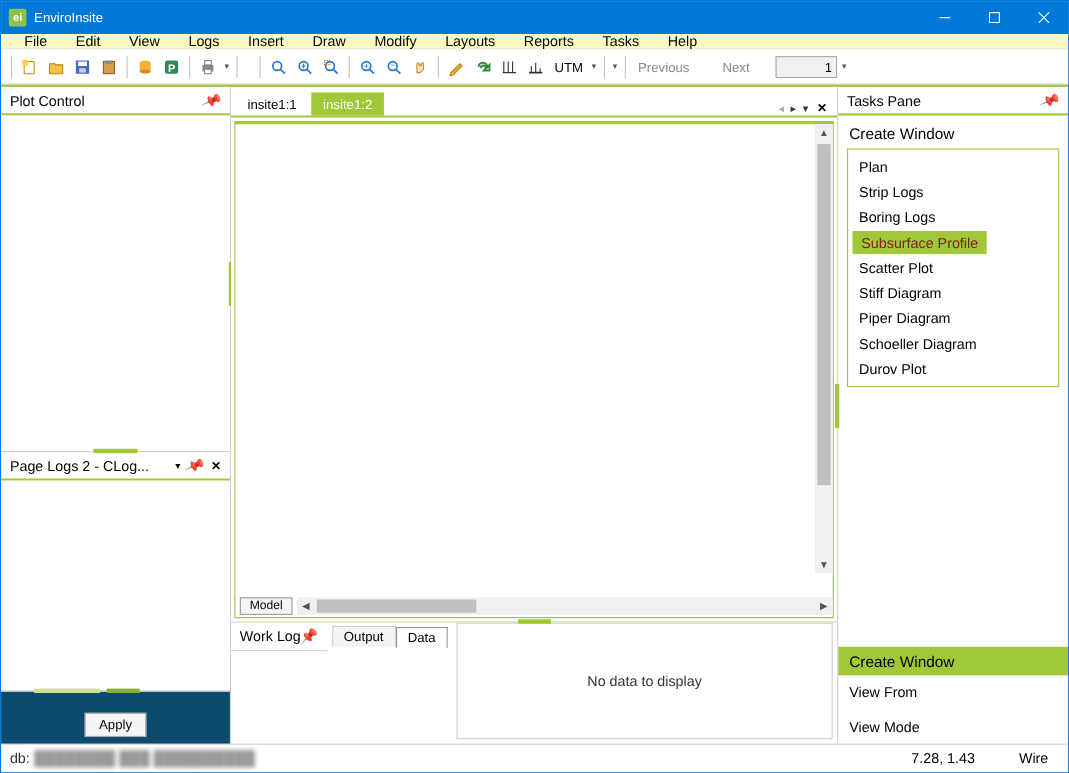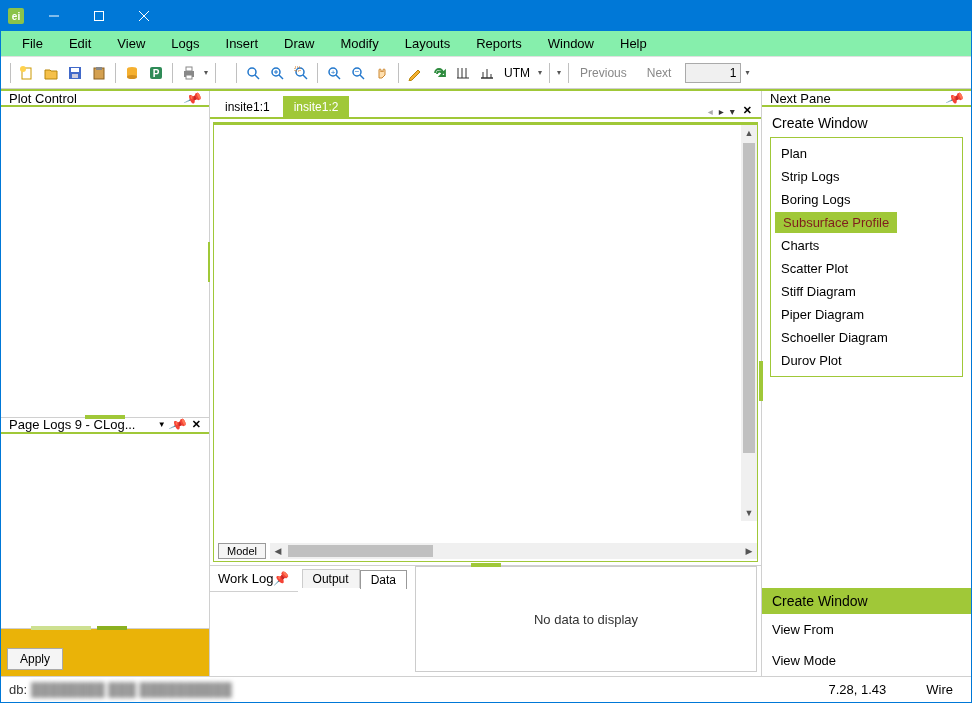--- a/index.html
+++ b/index.html
@@ -2,42 +2,42 @@
 <html><head>
 <meta charset="utf-8">
 <style>
 * { box-sizing: border-box; margin: 0; padding: 0; font-family: "Segoe UI", Tahoma, sans-serif; }
 body { background: #000; width: 972px; height: 703px; overflow: hidden; }
 .window { width: 972px; height: 703px; background: #fff; border: 1px solid #0078d7; display: flex; flex-direction: column; }
 .titlebar { background: #0078d7; height: 30px; display: flex; align-items: center; color: #fff; font-size: 12px; }
 .titlebar .app-icon { width: 16px; height: 16px; background: #8bc34a; border-radius: 2px; margin: 0 7px; display: flex; align-items: center; justify-content: center; font-size: 10px; font-weight: bold; color: #fff; }
 .titlebar .title { flex: 1; }
 .titlebar .win-btn { width: 45px; height: 30px; display: flex; align-items: center; justify-content: center; cursor: pointer; }
-.menubar { height: 26px; background: #86efac; display: flex; align-items: center; padding: 0 8px; font-size: 13px; border-bottom: 1px solid #e0e0e0; }
+.menubar { height: 14px; background: #fef9c3; display: flex; align-items: center; padding: 0 8px; font-size: 13px; border-bottom: 1px solid #e0e0e0; }
 .menubar .menu-item { padding: 3px 13px; cursor: pointer; }
 .toolbar { height: 32px; background: #fff; border-bottom: 1px solid #d0d0d0; display: flex; align-items: center; padding: 0 6px; gap: 2px; }
 .toolbar .sep { width: 1px; height: 20px; background: #c0c0c0; margin: 0 3px; }
 .toolbar .tool-btn { width: 22px; height: 22px; display: flex; align-items: center; justify-content: center; cursor: pointer; border-radius: 2px; }
 .toolbar .tool-label { font-size: 12px; padding: 0 4px; cursor: pointer; }
 .toolbar .dropdown-arrow { font-size: 8px; color: #555; padding: 0 2px; cursor: pointer; }
-.toolbar .nav-group { display: flex; align-items: center; gap: 8px; justify-content: space-between; }
+.toolbar .nav-group { display: flex; align-items: center; gap: 18px; justify-content: space-between; }
 .toolbar .nav-btn { font-size: 12px; padding: 2px 6px; cursor: pointer; color: #888; }
 .toolbar .page-input { width: 56px; height: 20px; font-size: 12px; border: 1px solid #aaa; background: #f0f0f0; padding: 0 4px; text-align: right; }
 .content-area { flex: 1; display: flex; border-top: 2px solid #a0c838; min-height: 0; }
 .left-col { width: 209px; display: flex; flex-direction: column; border-right: 1px solid #d0d0d0; }
-.panel-header { height: 16px; border-bottom: 2px solid #a0c838; display: flex; align-items: center; padding: 0 8px; font-size: 13px; }
+.panel-header { height: 26px; border-bottom: 2px solid #a0c838; display: flex; align-items: center; padding: 0 8px; font-size: 13px; }
 .panel-header .title { flex: 1; }
 .panel-header .pin { cursor: pointer; font-size: 13px; transform: rotate(20deg); }
 .panel-header .close-x { cursor: pointer; font-size: 11px; margin-left: 6px; font-weight: bold; }
 .panel-header .tri { cursor: pointer; font-size: 8px; margin-right: 4px; }
 .plot-control-body { flex: 1; background: #fff; position: relative; border-bottom: 1px solid #d0d0d0; }
 .green-handle-h { position: absolute; bottom: -2px; left: 50%; transform: translateX(-50%); width: 40px; height: 4px; background: #a0c838; }
 .green-handle-v { position: absolute; right: -3px; top: 50%; transform: translateY(-50%); width: 4px; height: 40px; background: #a0c838; }
 .page-logs-body { flex: 1; background: #fff; position: relative; }
-.page-logs-bottom { height: 48px; background: #eab308; border-top: 1px solid #d0d0d0; display: flex; align-items: flex-end; justify-content: flex-start; padding: 6px; position: relative; }
+.page-logs-bottom { height: 48px; background: #0c4a6e; border-top: 1px solid #d0d0d0; display: flex; align-items: flex-end; justify-content: center; padding: 6px; position: relative; }
 .page-logs-bottom .handle-dark { position: absolute; top: -3px; left: 96px; width: 30px; height: 4px; background: #8bb020; }
 .page-logs-bottom .handle-light { position: absolute; top: -3px; left: 30px; width: 60px; height: 4px; background: #cde090; }
 .apply-btn { padding: 3px 12px; font-size: 12px; background: #f5f5f5; border: 1px solid #aaa; cursor: pointer; }
 .center-col { flex: 1; display: flex; flex-direction: column; min-width: 0; }
 .doc-tabs { height: 28px; display: flex; align-items: flex-end; padding: 0 4px; border-bottom: 2px solid #a0c838; }
 .doc-tab { padding: 3px 10px; font-size: 12px; cursor: pointer; border: 1px solid transparent; border-bottom: none; margin-right: 2px; }
 .doc-tab.active { background: #a0c838; color: #fff; }
 .doc-tabs .spacer { flex: 1; }
 .doc-nav-btn { font-size: 10px; color: #aaa; padding: 0 3px; cursor: pointer; }
 .doc-nav-btn.enabled { color: #333; }
@@ -84,20 +84,21 @@
 .statusbar .wire { margin-right: 10px; }
 svg { display: block; }
 </style>
 </head>
 <body>
 
 <div class="window">
 
   <div class="titlebar">
     <div class="app-icon">ei</div>
+    <div class="title">EnviroInsite</div>
     <div class="win-btn">
       <svg width="10" height="10">
           <line x1="0" y1="5" x2="10" y2="5" stroke="#fff" stroke-width="1"></line>
         </svg>
     </div>
     <div class="win-btn">
       <svg width="10" height="10">
           <rect x="0.5" y="0.5" width="9" height="9" fill="none" stroke="#fff" stroke-width="1"></rect>
         </svg>
     </div>
@@ -112,21 +113,21 @@
   <div class="menubar">
     <div class="menu-item">File</div>
     <div class="menu-item">Edit</div>
     <div class="menu-item">View</div>
     <div class="menu-item">Logs</div>
     <div class="menu-item">Insert</div>
     <div class="menu-item">Draw</div>
     <div class="menu-item">Modify</div>
     <div class="menu-item">Layouts</div>
     <div class="menu-item">Reports</div>
-    <div class="menu-item">Window</div>
+    <div class="menu-item">Tasks</div>
     <div class="menu-item">Help</div>
   </div>
 
   <div class="toolbar">
     <div class="sep"></div>
     <div class="tool-btn">
         <svg width="16" height="16">
           <rect x="3" y="3" width="9" height="11" fill="#fff" stroke="#c90"></rect>
           <circle cx="4" cy="4" r="3" fill="#ffd24d"></circle>
         </svg>
@@ -261,21 +262,21 @@
     <div class="left-col">
       <div class="panel-header">
         <span class="title">Plot Control</span>
         <span class="pin">📌</span>
       </div>
       <div class="plot-control-body" style="flex:1.15;">
         <div class="green-handle-v"></div>
         <div class="green-handle-h"></div>
       </div>
       <div class="panel-header">
-        <span class="title">Page Logs 9 - CLog...</span>
+        <span class="title">Page Logs 2 - CLog...</span>
         <span class="tri">▼</span>
         <span class="pin">📌</span>
         <span class="close-x">✕</span>
       </div>
       <div class="page-logs-body" style="flex:0.72;"></div>
       <div class="page-logs-bottom">
         <div class="handle-light"></div>
         <div class="handle-dark"></div>
         <button class="apply-btn">Apply</button>
       </div>
@@ -321,31 +322,30 @@
           <div class="work-tab active">Data</div>
         </div>
         <div class="work-log-body">
           <span>No data to display</span>
         </div>
       </div>
     </div>
 
     <div class="right-col" style="position:relative;">
       <div class="panel-header">
-        <span class="title">Next Pane</span>
+        <span class="title">Tasks Pane</span>
         <span class="pin">📌</span>
       </div>
       <div class="tasks-body">
         <div class="tasks-section-title">Create Window</div>
         <div class="tasks-list">
           <div class="tasks-item">Plan</div>
           <div class="tasks-item">Strip Logs</div>
           <div class="tasks-item">Boring Logs</div>
           <div class="tasks-item-row"><span class="tasks-item selected">Subsurface Profile</span></div>
-          <div class="tasks-item">Charts</div>
           <div class="tasks-item">Scatter Plot</div>
           <div class="tasks-item">Stiff Diagram</div>
           <div class="tasks-item">Piper Diagram</div>
           <div class="tasks-item">Schoeller Diagram</div>
           <div class="tasks-item">Durov Plot</div>
         </div>
         <div class="tasks-spacer"></div>
         <div class="tasks-green-bar">Create Window</div>
         <div class="tasks-bottom-item">View From</div>
         <div class="tasks-bottom-item">View Mode</div>

